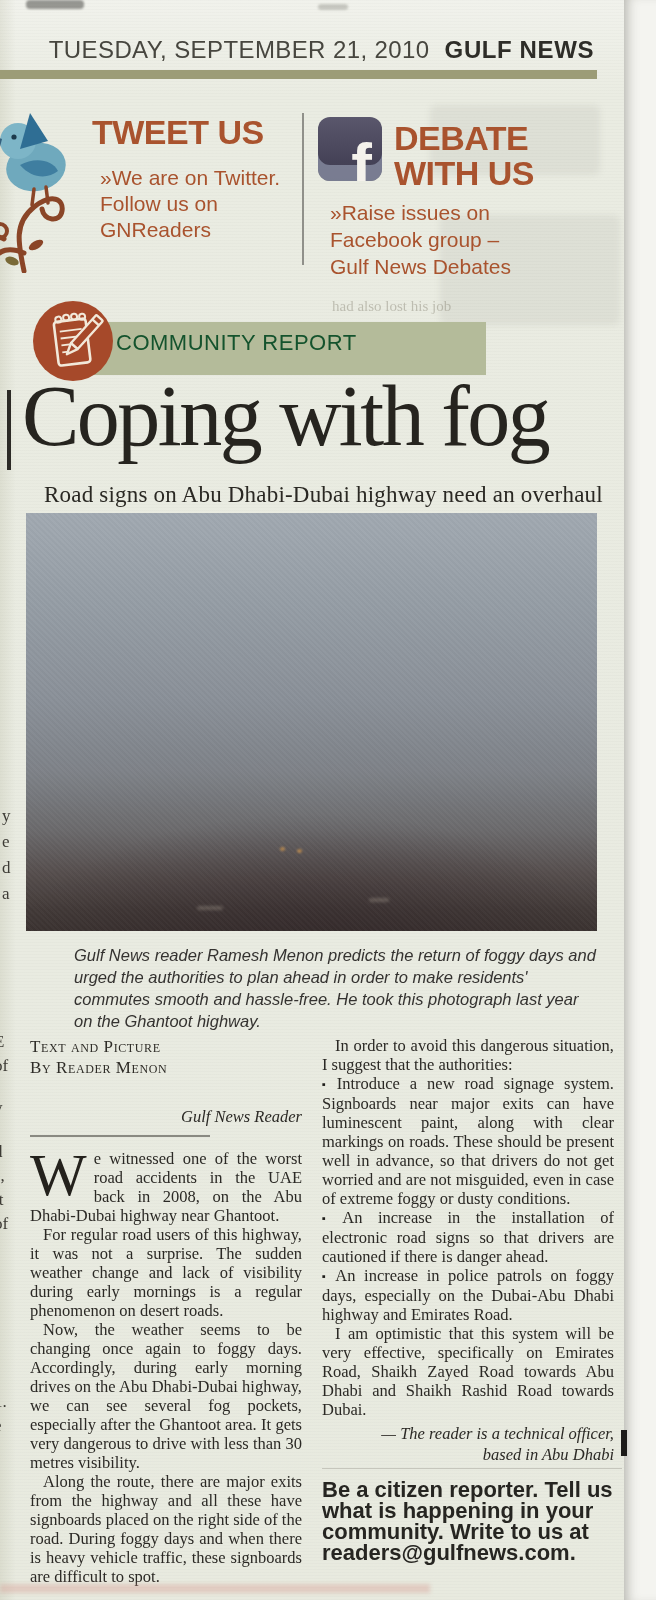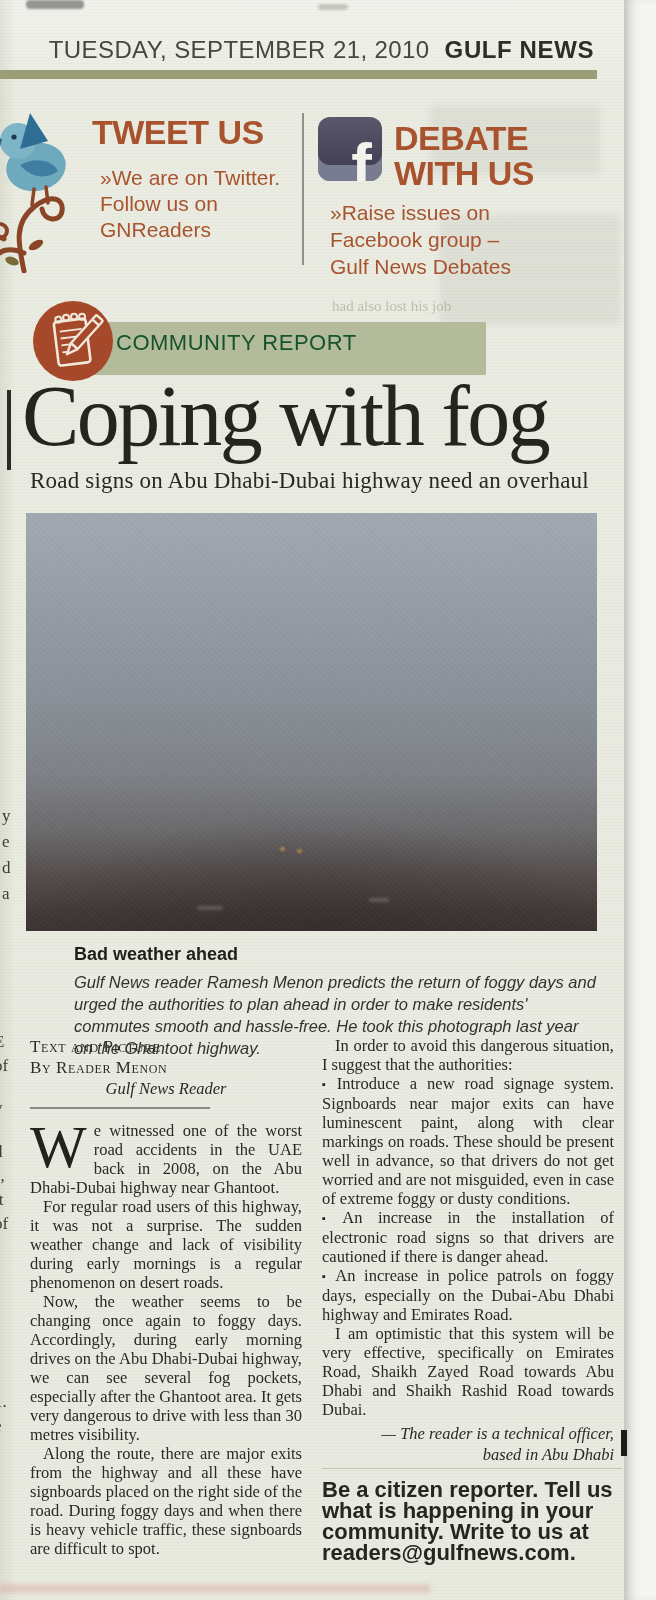--- a/index.html
+++ b/index.html
@@ -53,21 +53,21 @@
     font-family:"Liberation Sans",sans-serif;font-size:22px;line-height:41px;color:#14532d;
     padding-left:22px;box-sizing:border-box;letter-spacing:0.5px;white-space:nowrap;}
   .report-icon{position:absolute;left:32px;top:300px;}
   .ghost-text{position:absolute;left:332px;top:298px;font-family:"Liberation Serif",serif;
     font-size:15px;color:#8a8677;opacity:0.45;filter:blur(0.5px);white-space:nowrap;}
 
   
   .headline{position:absolute;left:22px;top:368px;width:600px;margin:0;font-weight:400;
     font-size:86px;line-height:96px;letter-spacing:-2.5px;color:#26241f;white-space:nowrap;}
   .headline-mark{position:absolute;left:7px;top:390px;width:4px;height:80px;background:#2c2a26;}
-  .subhead{position:absolute;left:26px;top:464px;width:585px;margin:4px;font-weight:400;
+  .subhead{position:absolute;left:26px;top:464px;width:585px;margin:18px;font-weight:400;
     font-size:23px;letter-spacing:0.2px;color:#2a2823;white-space:nowrap;}
 
   
   .photo{position:absolute;left:26px;top:513px;width:571px;height:418px;
     background:
       radial-gradient(90% 60% at 50% 108%,rgba(46,34,38,0.55) 0%,rgba(46,34,38,0) 60%),
       linear-gradient(180deg,#a1a9b1 0%,#959da5 22%,#8a9098 45%,#7e8288 62%,#6b6a6c 76%,#544c4b 87%,#423a38 95%,#3b3331 100%);
   }
   .photo::after{content:"";position:absolute;inset:0;
     background:repeating-linear-gradient(45deg,rgba(255,255,255,0.018) 0 2px,rgba(0,0,0,0.018) 2px 4px);}
@@ -84,21 +84,21 @@
 
   
   .col{position:absolute;top:1036px;font-size:16.5px;line-height:19px;text-align:justify;
     color:#2b2925;}
   .col-left{left:30px;width:272px;}
   .col-right{left:322px;width:292px;}
   .col p{margin:0;}
   .col p.indent{text-indent:13px;}
   .byline{font-variant:small-caps;font-size:17px;line-height:21px;letter-spacing:0.6px;
     color:#2e2c27;text-align:left;}
-  .byline-role{font-style:italic;font-size:16.5px;line-height:21px;text-align:center;}
+  .byline-role{font-style:italic;font-size:16.5px;line-height:21px;text-align:right;margin-top:28px;}
   .byline-rule{width:180px;border:none;border-top:2px solid #8a8a82;margin:8px 0 12px 0;}
   .dropcap{float:left;font-size:60px;line-height:48px;padding:2px 7px 0 0;color:#24221d;}
   .bullet-marker{font-size:11px;vertical-align:1px;margin-right:5px;color:#1e1d1a;}
   .signoff{margin-top:4px !important;text-align:right;font-style:italic;font-size:16.5px;
     line-height:21px;}
 
   
   .footer-note{position:absolute;left:322px;top:1468px;width:300px;
     border-top:1px solid #c6c6bc;padding-top:10px;
     font-family:"Liberation Sans",sans-serif;font-weight:700;font-size:22px;
@@ -208,21 +208,20 @@
   <h2 class="subhead">Road signs on Abu Dhabi-Dubai highway need an overhaul</h2>
 
   <div class="photo">
     <span class="glow" style="left:44.5%;top:80%;"></span>
     <span class="glow" style="left:47.5%;top:80.5%;"></span>
     <span class="streak" style="left:30%;top:94%;width:26px;"></span>
     <span class="streak" style="left:60%;top:92%;width:20px;"></span>
   </div>
 
   <div class="caption">
-    <div class="caption-title">Bad weather ahead</div>
     <div class="caption-text">Gulf News reader Ramesh Menon predicts the return of foggy days and urged the authorities to plan ahead in order to make residents' commutes smooth and hassle-free. He took this photograph last year on the Ghantoot highway.</div>
   </div>
 
   <div class="col col-left">
     <div class="byline">Text and Picture</div>
     <div class="byline">By Reader Menon</div>
     <div class="byline-role">Gulf News Reader</div>
     <hr class="byline-rule">
     <p><span class="dropcap">W</span><span>e witnessed one of the worst road accidents in the UAE back in 2008, on the Abu Dhabi-Dubai highway near Ghantoot.</span></p>
     <p class="indent">For regular road users of this highway, it was not a surprise. The sudden weather change and lack of visibility during early mornings is a regular phenomenon on desert roads.</p>

